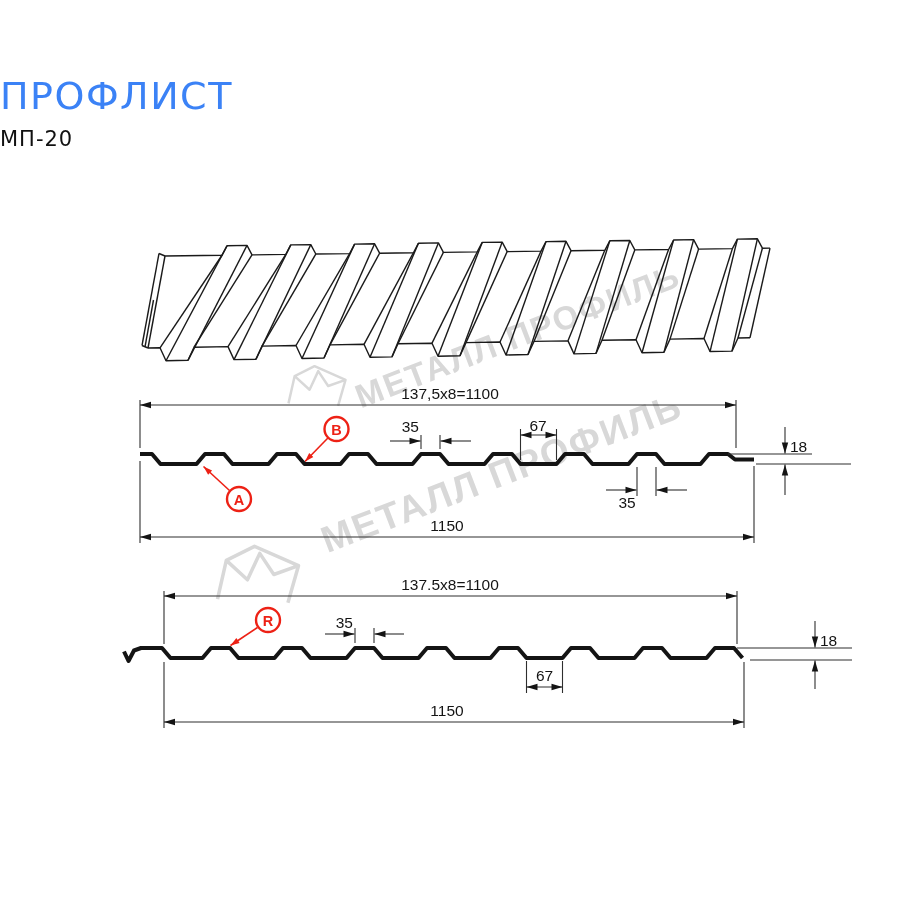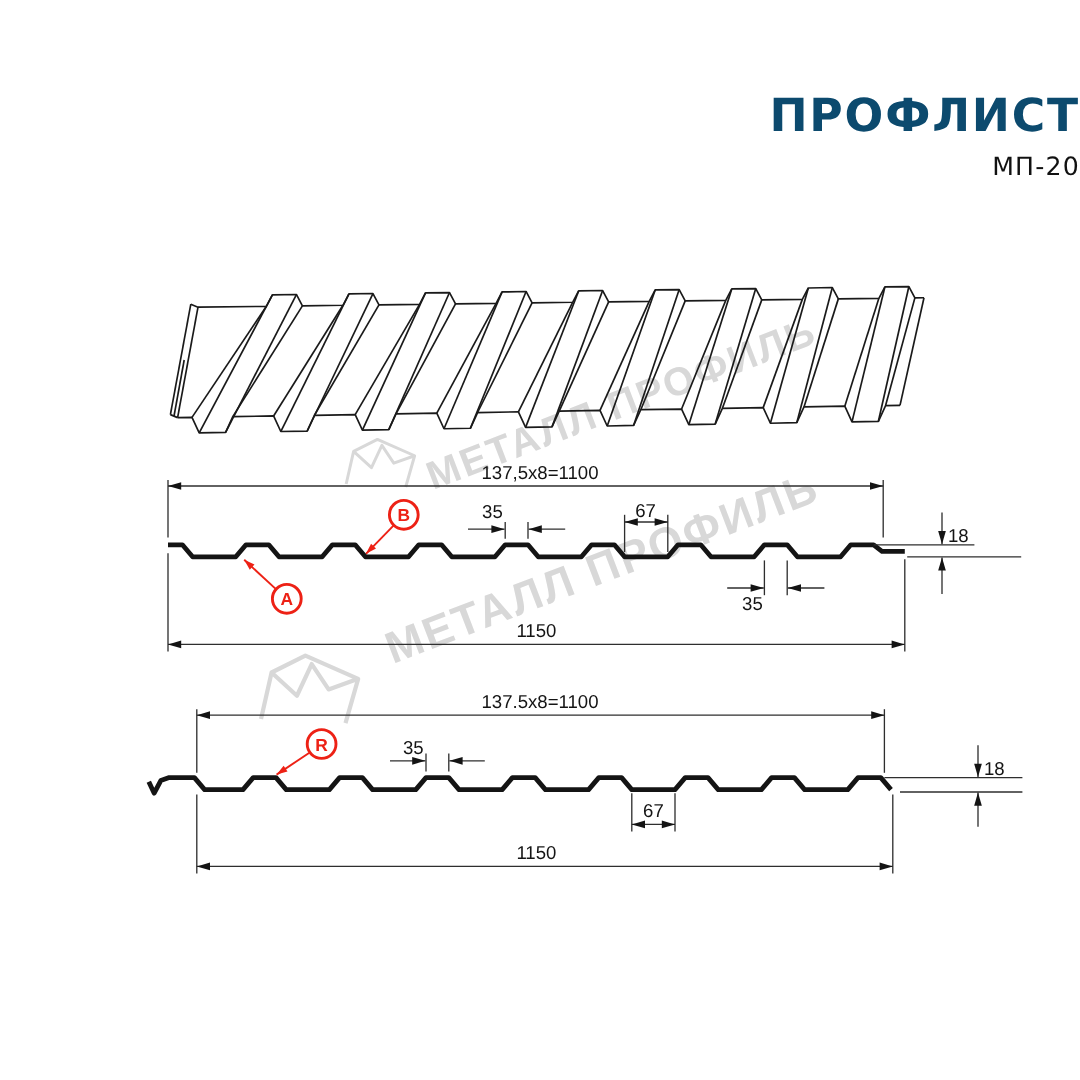--- a/index.html
+++ b/index.html
@@ -1,21 +1,21 @@
 <!DOCTYPE html>
 <html><head>
 <meta charset="utf-8">
 <style>
   html,body{margin:0;padding:0;background:#fff;}
   .page{position:relative;width:900px;height:900px;background:#fff;overflow:hidden;
         font-family:"Liberation Sans",sans-serif;color:#141414;}
-  .title{position:absolute;top:74px;left:0;width:100%;text-align:right;
-         font-family:"DejaVu Sans",sans-serif;font-weight:700;font-size:38px;
-         letter-spacing:1.5px;color:#0c4a6e;z-index:3;}
-  .subtitle{position:absolute;top:127px;left:0;width:100%;text-align:right;
+  .title{position:absolute;top:74px;left:0;width:100%;text-align:left;
+         font-family:"DejaVu Sans",sans-serif;font-weight:400;font-size:38px;
+         letter-spacing:1.5px;color:#3b82f6;z-index:3;}
+  .subtitle{position:absolute;top:127px;left:0;width:100%;text-align:left;
             font-family:"DejaVu Sans",sans-serif;font-weight:500;font-size:21px;
             letter-spacing:1px;color:#111;z-index:3;}
   .footer{position:absolute;top:818px;left:0;width:100%;text-align:center;
           font-weight:700;font-size:18.5px;letter-spacing:.4px;color:#141414;z-index:3;}
   .wm-text{position:absolute;font-weight:700;color:#d8d8d8;letter-spacing:2px;
            white-space:nowrap;transform-origin:0 100%;z-index:1;line-height:34px;}
   #wmtext1{left:363px;top:380px;font-size:33px;transform:rotate(-21deg);}
   #wmtext2{left:329px;top:524px;font-size:37px;transform:rotate(-21deg);}
   .wm-logo{position:absolute;z-index:1;color:#d8d8d8;}
   #wmlogo1{left:286px;top:363px;width:62px;height:46px;}

